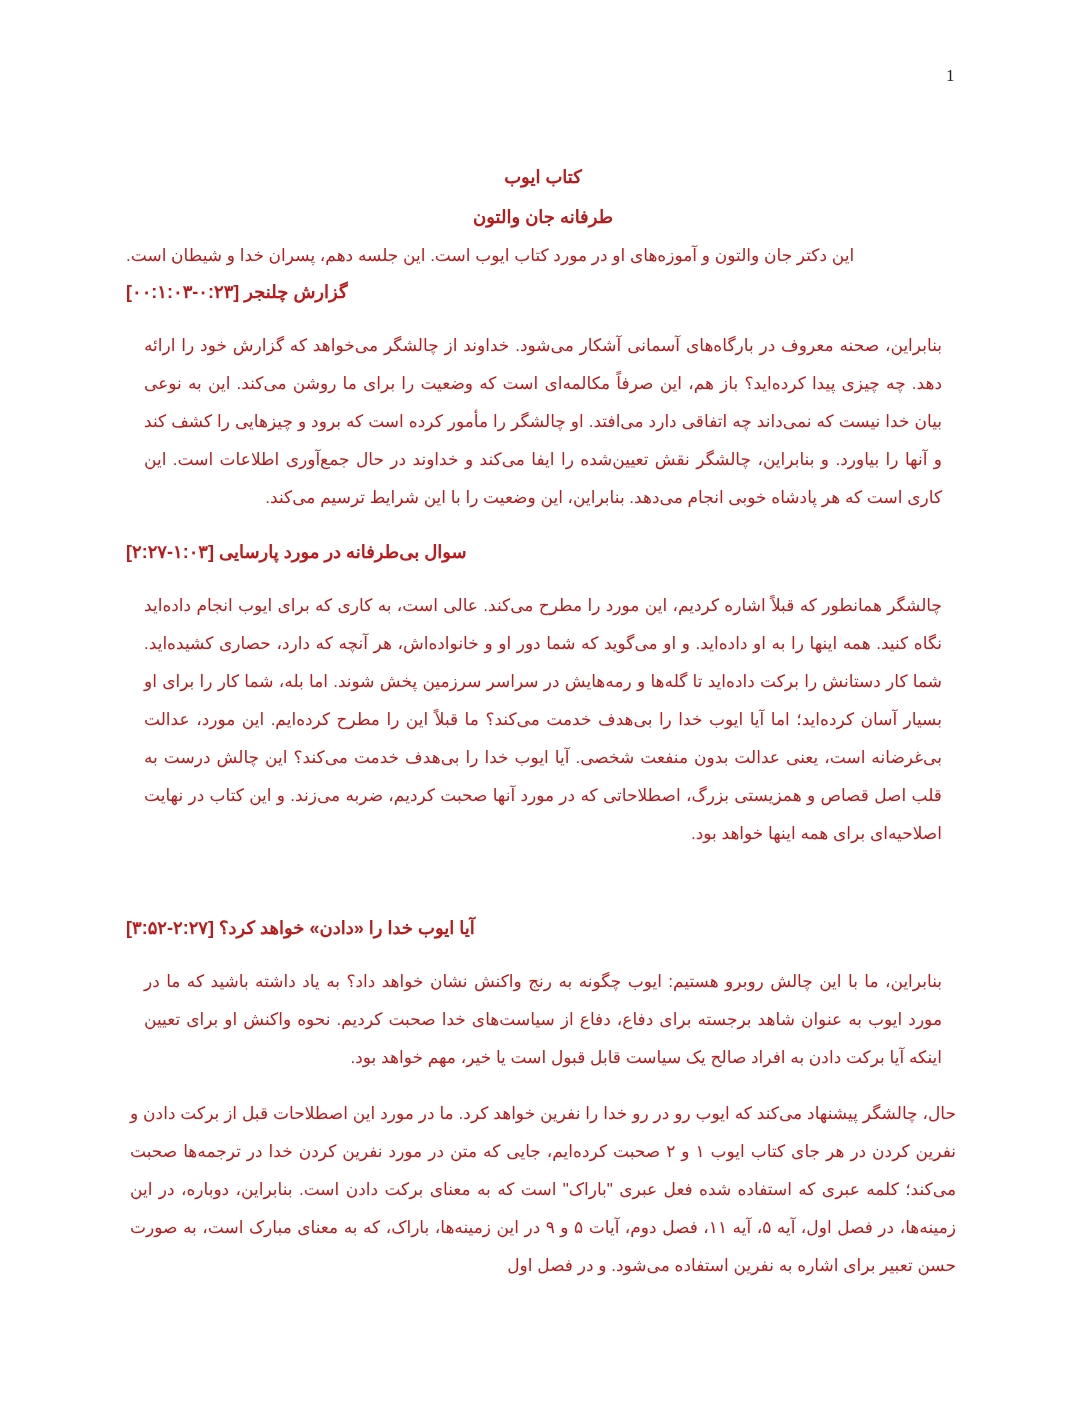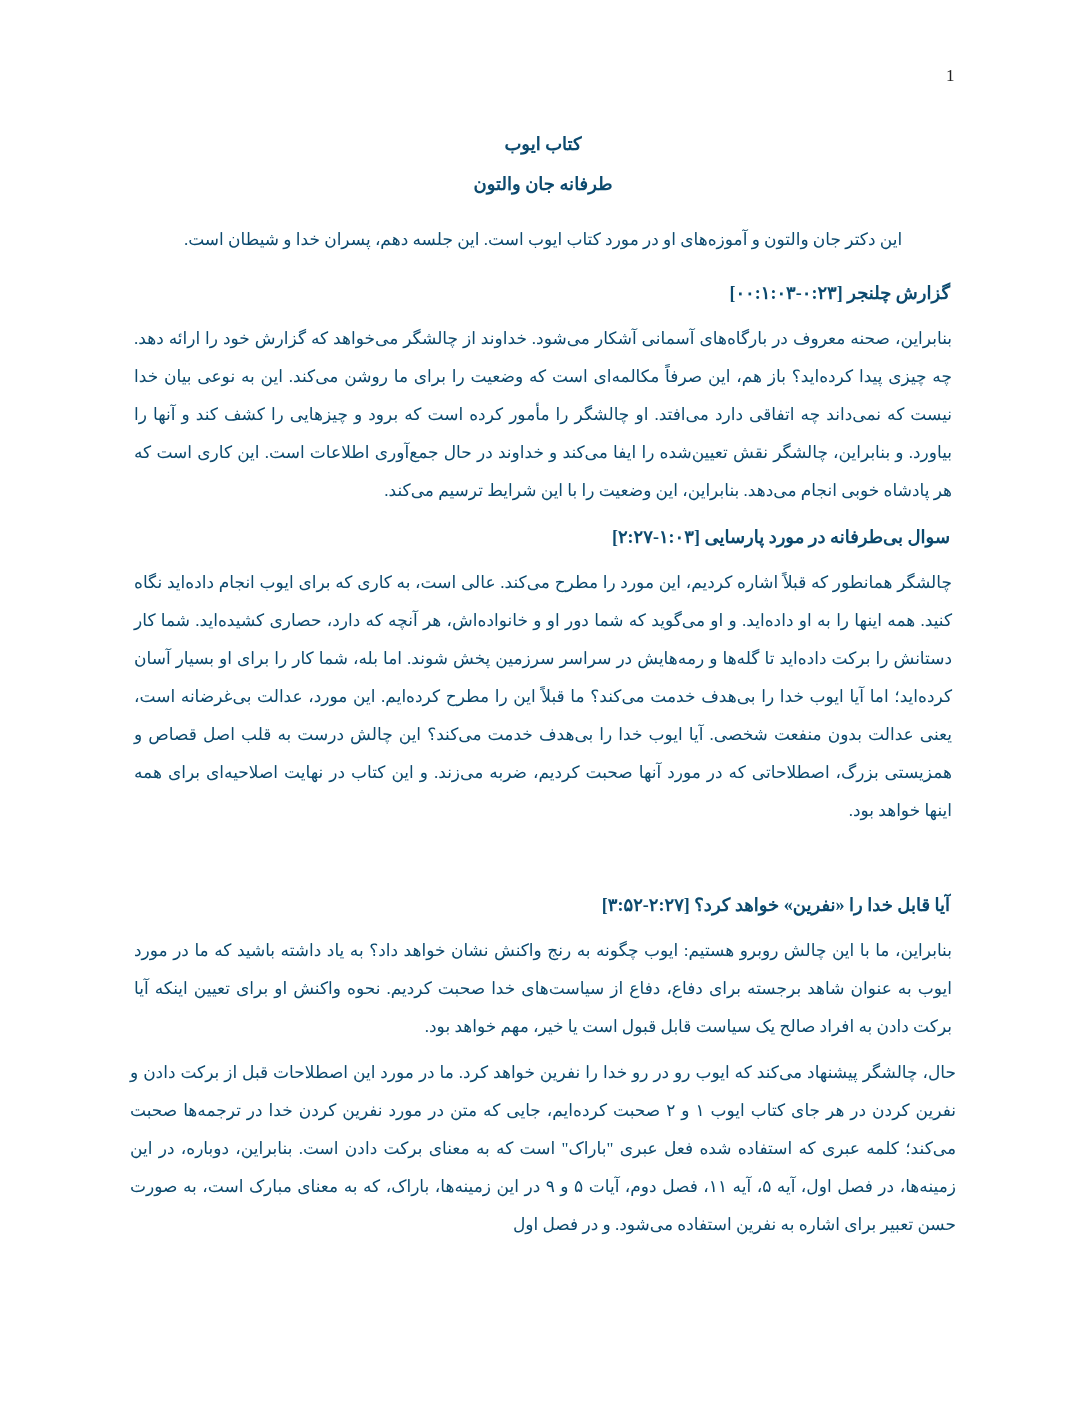--- a/index.html
+++ b/index.html
@@ -2,32 +2,32 @@
 <html><head>
 <meta charset="utf-8">
 <style>
   html, body { margin: 0; padding: 0; background: #ffffff; }
   body { width: 1088px; height: 1408px; position: relative; overflow: hidden; color: #111; }
   .page-number {
     position: absolute; top: 66px; left: 946px;
     font-family: "Liberation Serif", "DejaVu Serif", serif; font-size: 17px; color: #222;
   }
   .content {
-    position: absolute; top: 124px; left: 126px; width: 834px;
-    direction: rtl; font-family: Liberation Serif, serif;
-    font-size: 17px; color: #0c4a6e;
+    position: absolute; top: 157px; left: 126px; width: 834px;
+    direction: rtl; font-family: Liberation Sans, sans-serif;
+    font-size: 17px; color: #b91c1c;
   }
   .title {
     text-align: center; font-weight: bold; font-size: 18px; line-height: 40px; margin: 0;
   }
-  .intro { line-height: 38px; margin: 17px; text-align: center; }
+  .intro { line-height: 38px; margin: 0; text-align: left; }
   .section-heading {
-    font-weight: bold; font-size: 18px; line-height: 34px; margin: 10px; text-align: right;
+    font-weight: bold; font-size: 18px; line-height: 34px; margin: 0; text-align: left;
   }
-  .para { line-height: 38px; margin: 8px; text-align: justify; text-align-last: right; }
+  .para { line-height: 38px; margin: 18px; text-align: justify; text-align-last: right; }
   .gap { height: 40px; }
   .para2 { line-height: 38px; margin: 4px; text-align: justify; text-align-last: right; }
 </style>
 </head>
 <body>
 
 <div class="page-number">1</div>
 
 <div class="content">
   <h1 class="title">کتاب ایوب</h1>
@@ -36,16 +36,16 @@
   <p class="intro">این دکتر جان والتون و آموزه‌های او در مورد کتاب ایوب است. این جلسه دهم، پسران خدا و شیطان است.</p>
 
   <h4 class="section-heading">گزارش چلنجر [۰:۲۳-۰۰:۱:۰۳]</h4>
   <p class="para">بنابراین، صحنه معروف در بارگاه‌های آسمانی آشکار می‌شود. خداوند از چالشگر می‌خواهد که گزارش خود را ارائه دهد. چه چیزی پیدا کرده‌اید؟ باز هم، این صرفاً مکالمه‌ای است که وضعیت را برای ما روشن می‌کند. این به نوعی بیان خدا نیست که نمی‌داند چه اتفاقی دارد می‌افتد. او چالشگر را مأمور کرده است که برود و چیزهایی را کشف کند و آنها را بیاورد. و بنابراین، چالشگر نقش تعیین‌شده را ایفا می‌کند و خداوند در حال جمع‌آوری اطلاعات است. این کاری است که هر پادشاه خوبی انجام می‌دهد. بنابراین، این وضعیت را با این شرایط ترسیم می‌کند.</p>
 
   <h4 class="section-heading">سوال بی‌طرفانه در مورد پارسایی [۱:۰۳-۲:۲۷]</h4>
   <p class="para">چالشگر همانطور که قبلاً اشاره کردیم، این مورد را مطرح می‌کند. عالی است، به کاری که برای ایوب انجام داده‌اید نگاه کنید. همه اینها را به او داده‌اید. و او می‌گوید که شما دور او و خانواده‌اش، هر آنچه که دارد، حصاری کشیده‌اید. شما کار دستانش را برکت داده‌اید تا گله‌ها و رمه‌هایش در سراسر سرزمین پخش شوند. اما بله، شما کار را برای او بسیار آسان کرده‌اید؛ اما آیا ایوب خدا را بی‌هدف خدمت می‌کند؟ ما قبلاً این را مطرح کرده‌ایم. این مورد، عدالت بی‌غرضانه است، یعنی عدالت بدون منفعت شخصی. آیا ایوب خدا را بی‌هدف خدمت می‌کند؟ این چالش درست به قلب اصل قصاص و همزیستی بزرگ، اصطلاحاتی که در مورد آنها صحبت کردیم، ضربه می‌زند. و این کتاب در نهایت اصلاحیه‌ای برای همه اینها خواهد بود.</p>
 
   <div class="gap"></div>
 
-  <h4 class="section-heading">آیا قابل خدا را «نفرین» خواهد کرد؟ [۲:۲۷-۳:۵۲]</h4>
+  <h4 class="section-heading">آیا ایوب خدا را «دادن» خواهد کرد؟ [۲:۲۷-۳:۵۲]</h4>
   <p class="para">بنابراین، ما با این چالش روبرو هستیم: ایوب چگونه به رنج واکنش نشان خواهد داد؟ به یاد داشته باشید که ما در مورد ایوب به عنوان شاهد برجسته برای دفاع، دفاع از سیاست‌های خدا صحبت کردیم. نحوه واکنش او برای تعیین اینکه آیا برکت دادن به افراد صالح یک سیاست قابل قبول است یا خیر، مهم خواهد بود.</p>
   <p class="para2">حال، چالشگر پیشنهاد می‌کند که ایوب رو در رو خدا را نفرین خواهد کرد. ما در مورد این اصطلاحات قبل از برکت دادن و نفرین کردن در هر جای کتاب ایوب ۱ و ۲ صحبت کرده‌ایم، جایی که متن در مورد نفرین کردن خدا در ترجمه‌ها صحبت می‌کند؛ کلمه عبری که استفاده شده فعل عبری "باراک" است که به معنای برکت دادن است. بنابراین، دوباره، در این زمینه‌ها، در فصل اول، آیه ۵، آیه ۱۱، فصل دوم، آیات ۵ و ۹ در این زمینه‌ها، باراک، که به معنای مبارک است، به صورت حسن تعبیر برای اشاره به نفرین استفاده می‌شود. و در فصل اول</p>
 </div>
 
 </body></html>

